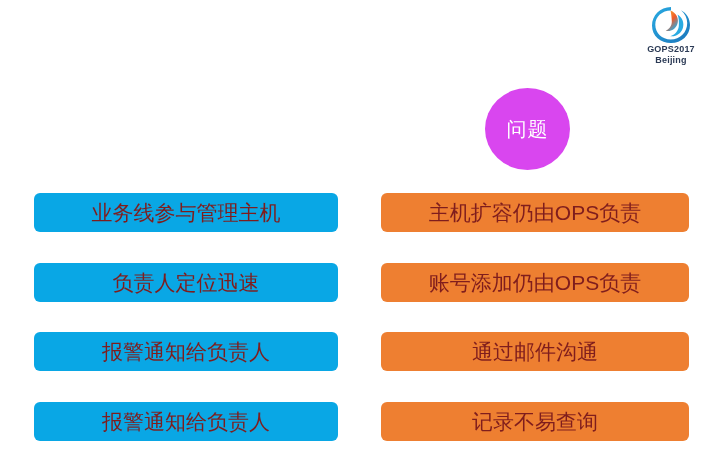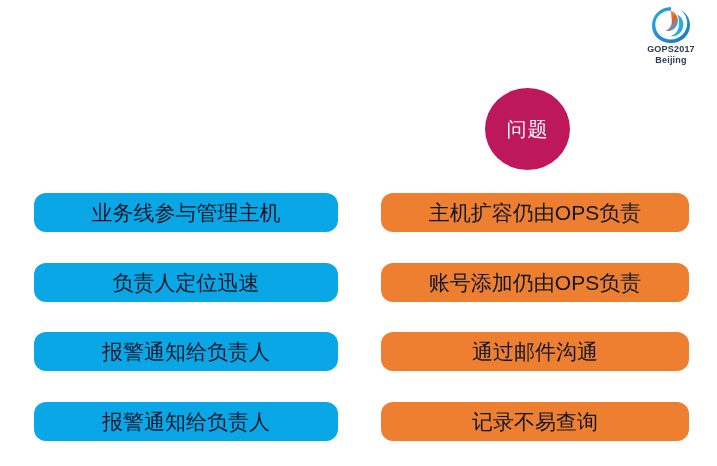--- a/index.html
+++ b/index.html
@@ -43,29 +43,29 @@
     letter-spacing: 1px;
   }
   .bubble-benefits {
     left: 140px; top: 78px;
     width: 95px; height: 89px;
     background: #49BCEB;
   }
   .bubble-problems {
     left: 485px; top: 88px;
     width: 85px; height: 82px;
-    background: #be185d;
+    background: #d946ef;
   }
 
   
   .bar {
     position: absolute;
     height: 39px;
-    border-radius: 12px;
-    color: #0f172a;
+    border-radius: 6px;
+    color: #7f1d1d;
     font-size: 21px;
     font-weight: 300;
     display: flex;
     align-items: center;
     justify-content: center;
     white-space: nowrap;
   }
   .bar-blue   { left: 34px;  width: 304px; background: #09A7E5; }
   .bar-orange { left: 381px; width: 308px; background: #EE7F31; }
   .row-1 { top: 193px; }

